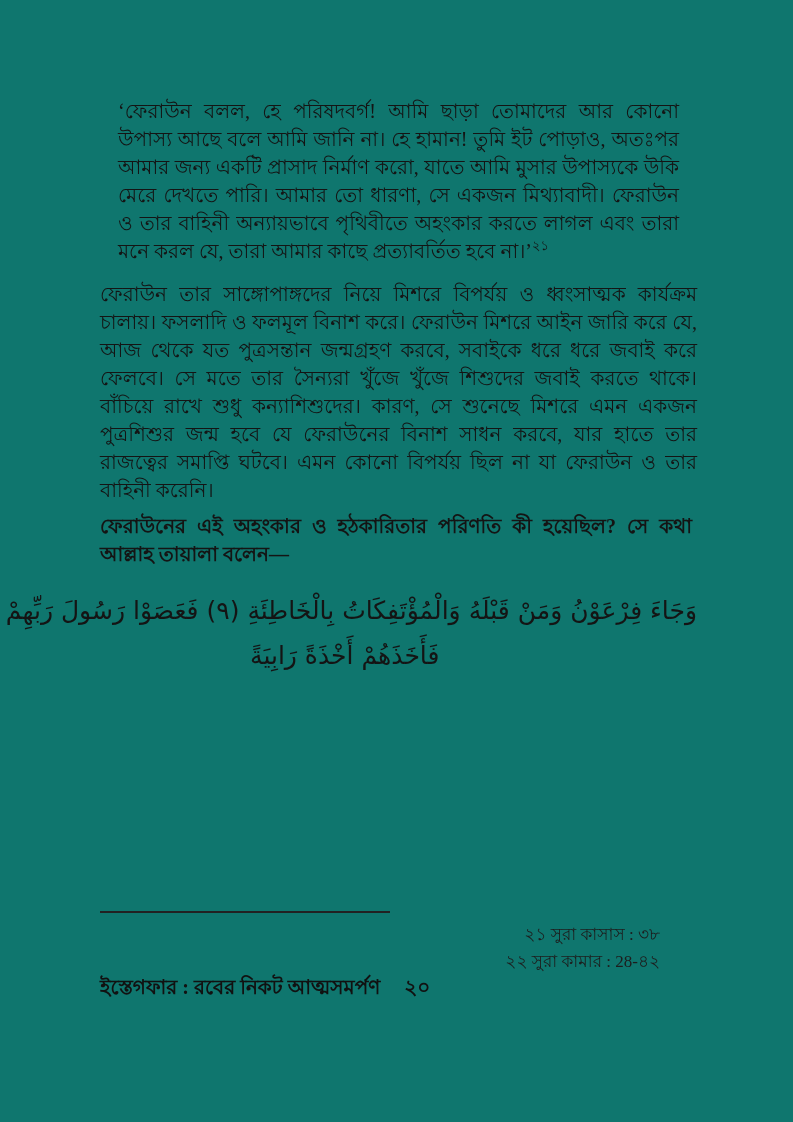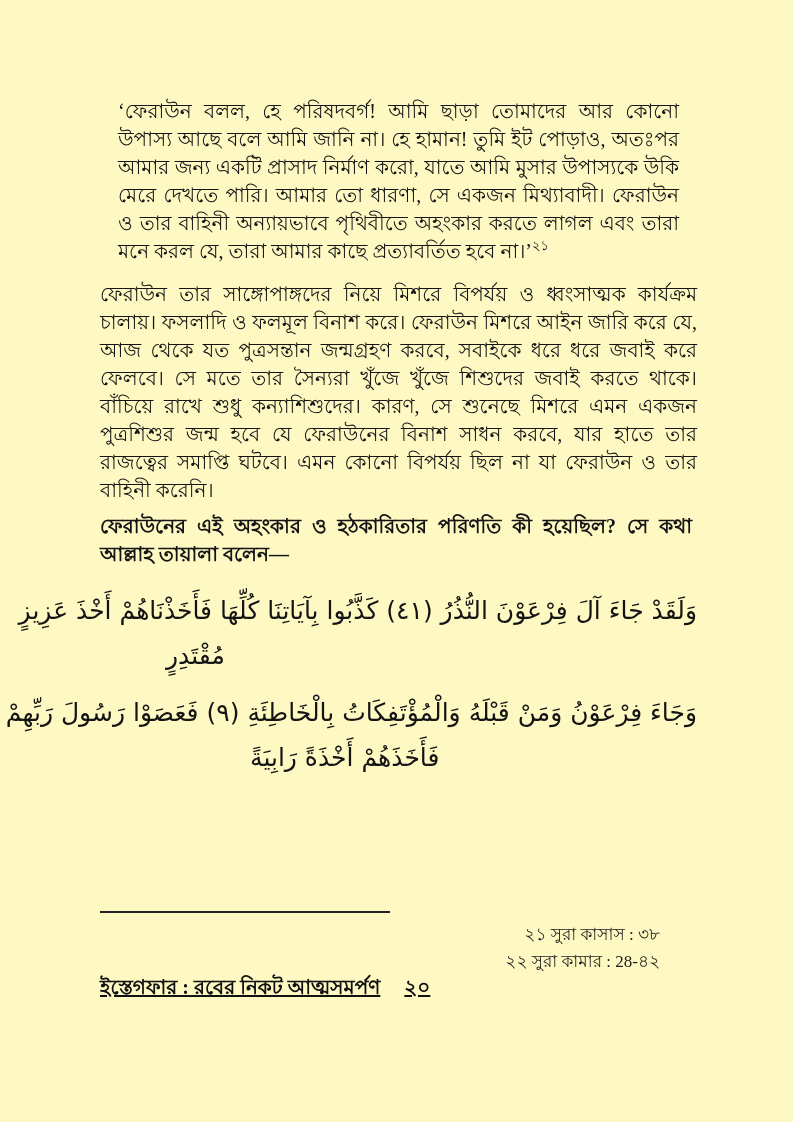--- a/index.html
+++ b/index.html
@@ -4,21 +4,21 @@
 <style>
   html, body {
     margin: 0;
     padding: 0;
     background: #ffffff;
   }
   .page {
     position: relative;
     width: 793px;
     height: 1122px;
-    background: #fef9c3;
+    background: #0f766e;
     color: #141414;
     font-family: "Liberation Serif", "DejaVu Serif", serif;
     overflow: hidden;
   }
   .content {
     position: absolute;
     left: 100px;
     top: 97px;
     width: 597px;
   }
@@ -87,40 +87,35 @@
     position: absolute;
     left: 100px;
     top: 972px;
     width: 560px;
     display: flex;
     align-items: baseline;
     gap: 24px;
     font-size: 20px;
     font-weight: bold;
     color: #111111;
-    text-decoration: underline;
   }
 </style>
 </head>
 <body>
 
 <div class="page">
 
   <div class="content">
 
     <div class="bn quote-block"><span>‘ফেরাউন বলল, হে পরিষদবর্গ! আমি ছাড়া তোমাদের আর কোনো উপাস্য আছে বলে আমি জানি না। হে হামান! তুমি ইট পোড়াও, অতঃপর আমার জন্য একটি প্রাসাদ নির্মাণ করো, যাতে আমি মুসার উপাস্যকে উকি মেরে দেখতে পারি। আমার তো ধারণা, সে একজন মিথ্যাবাদী। ফেরাউন ও তার বাহিনী অন্যায়ভাবে পৃথিবীতে অহংকার করতে লাগল এবং তারা মনে করল যে, তারা আমার কাছে প্রত্যাবর্তিত হবে না।’</span><sup class="ref-sup">২১</sup></div>
 
     <div class="bn body-para">ফেরাউন তার সাঙ্গোপাঙ্গদের নিয়ে মিশরে বিপর্যয় ও ধ্বংসাত্মক কার্যক্রম চালায়। ফসলাদি ও ফলমূল বিনাশ করে। ফেরাউন মিশরে আইন জারি করে যে, আজ থেকে যত পুত্রসন্তান জন্মগ্রহণ করবে, সবাইকে ধরে ধরে জবাই করে ফেলবে। সে মতে তার সৈন্যরা খুঁজে খুঁজে শিশুদের জবাই করতে থাকে। বাঁচিয়ে রাখে শুধু কন্যাশিশুদের। কারণ, সে শুনেছে মিশরে এমন একজন পুত্রশিশুর জন্ম হবে যে ফেরাউনের বিনাশ সাধন করবে, যার হাতে তার রাজত্বের সমাপ্তি ঘটবে। এমন কোনো বিপর্যয় ছিল না যা ফেরাউন ও তার বাহিনী করেনি।</div>
 
     <div class="bn intro-para">ফেরাউনের এই অহংকার ও হঠকারিতার পরিণতি কী হয়েছিল? সে কথা আল্লাহ তায়ালা বলেন—</div>
 
-    <div class="arabic-verse verse-1">
-      <div class="arabic-line-1">وَلَقَدْ جَاءَ آلَ فِرْعَوْنَ النُّذُرُ (٤١) كَذَّبُوا بِآيَاتِنَا كُلِّهَا فَأَخَذْنَاهُمْ أَخْذَ عَزِيزٍ</div>
-      <div class="arabic-line-2">مُقْتَدِرٍ</div>
-    </div>
 
 
     <div class="arabic-verse verse-2">
       <div class="arabic-line-1">وَجَاءَ فِرْعَوْنُ وَمَنْ قَبْلَهُ وَالْمُؤْتَفِكَاتُ بِالْخَاطِئَةِ (٩) فَعَصَوْا رَسُولَ رَبِّهِمْ</div>
       <div class="arabic-line-2">فَأَخَذَهُمْ أَخْذَةً رَابِيَةً</div>
     </div>
 
   </div>
 
   <div class="footnote-rule"></div>

